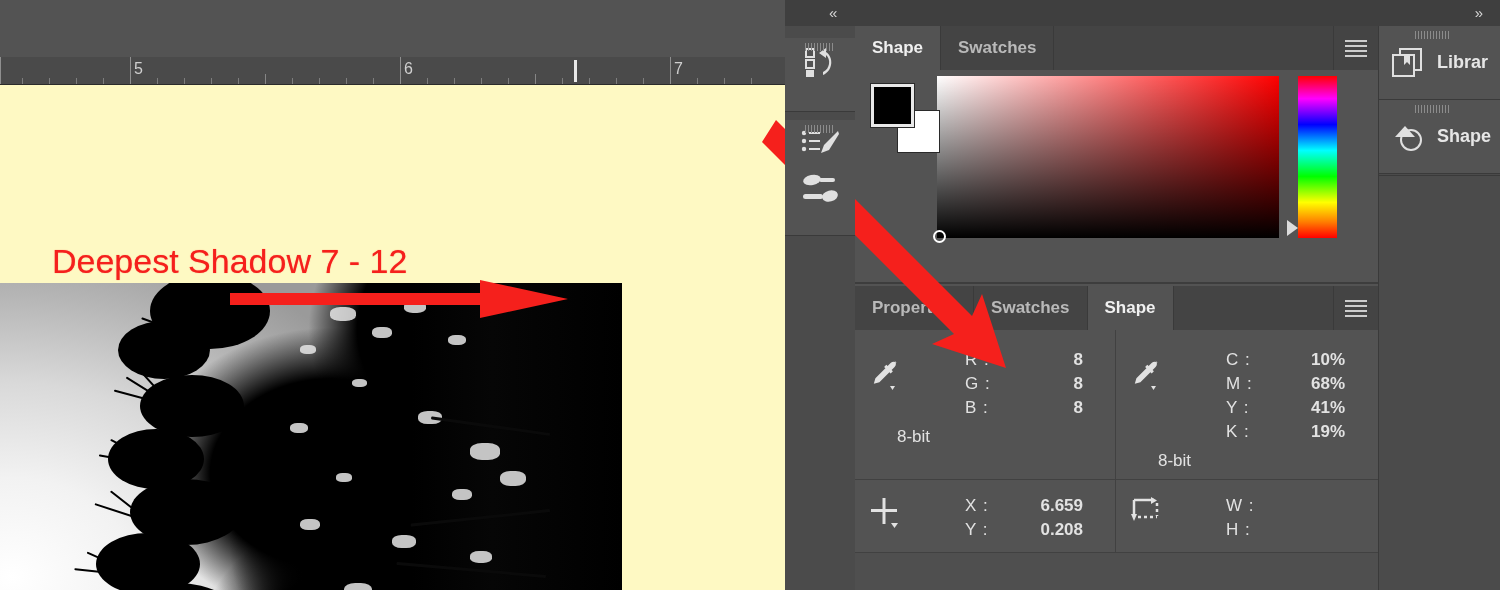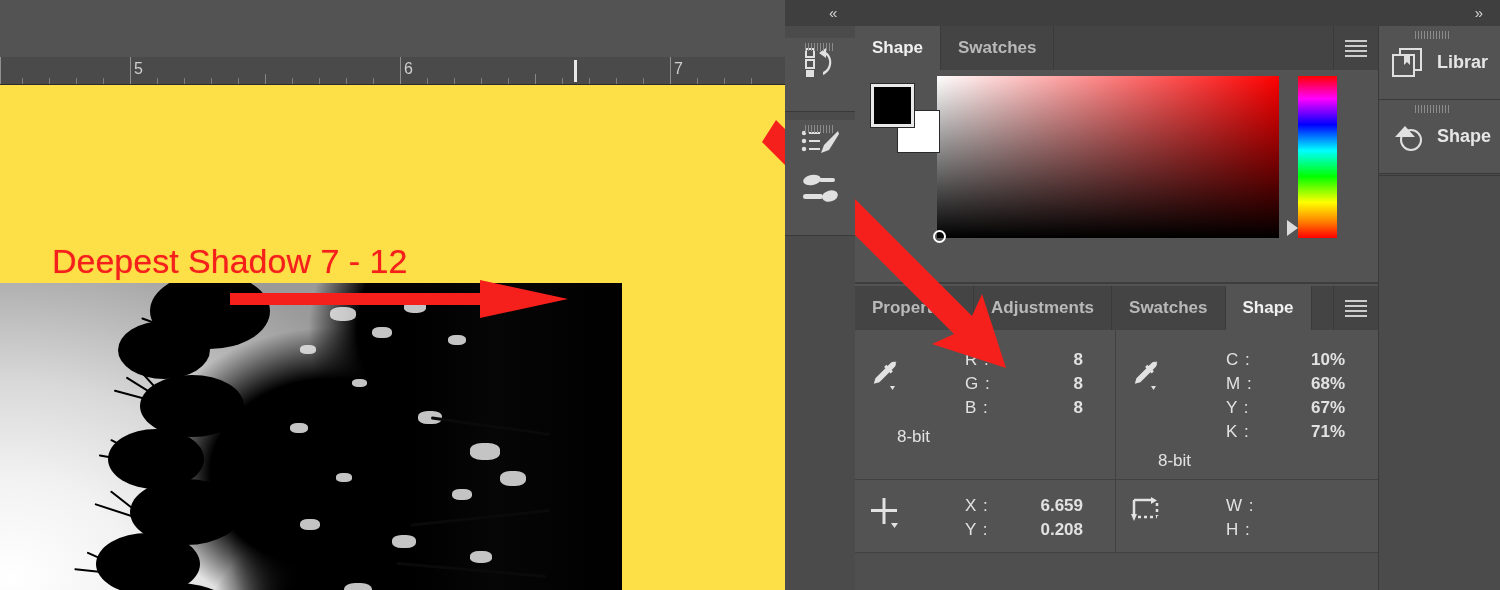--- a/index.html
+++ b/index.html
@@ -45,21 +45,21 @@
     position: absolute; top: 3px; left: 574px;
     width: 3px; height: 22px; background: #e8e8e8;
   }
   #topbar-strip {
     position: absolute; left: 0; top: 0; width: 785px; height: 57px;
     background: #535353;
   }
   #canvas-bg {
     position: absolute; left: 0; top: 85px;
     width: 785px; height: 505px;
-    background: #fde047;
+    background: #fef9c3;
   }
   #photo-frame {
     position: absolute; left: 0; top: 198px;
     width: 622px; height: 392px;
     background: #000;
     overflow: hidden;
   }
   
   #photo-sky {
     position: absolute; inset: 0;
@@ -464,21 +464,20 @@
             <div id="sv-marker"></div>
           </div>
           <div id="hue-marker"></div>
           <div id="hue-strip"></div>
         </div>
       </div>
 
       <div id="info-panel">
         <div class="tabstrip">
           <div class="tab">Properties</div>
-          <div class="tab">Adjustments</div>
           <div class="tab">Swatches</div>
           <div class="tab active">Shape</div>
           <div class="tab-filler"></div>
           <div class="panel-menu">
             <div class="hamburger">
                 <span></span>
                 <span></span>
                 <span></span>
                 <span></span>
               </div>
@@ -521,25 +520,25 @@
               <div class="kv">
                 <span class="k">C :</span>
                 <span class="v">10%</span>
               </div>
               <div class="kv">
                 <span class="k">M :</span>
                 <span class="v">68%</span>
               </div>
               <div class="kv">
                 <span class="k">Y :</span>
-                <span class="v">67%</span>
+                <span class="v">41%</span>
               </div>
               <div class="kv">
                 <span class="k">K :</span>
-                <span class="v">71%</span>
+                <span class="v">19%</span>
               </div>
               <div class="depth">8-bit</div>
             </div>
           </div>
 
           <div class="info-row">
 
             <div class="info-cell short">
               <div class="ic-icon cross">
                 <svg width="34" height="34" viewBox="0 0 34 34">

